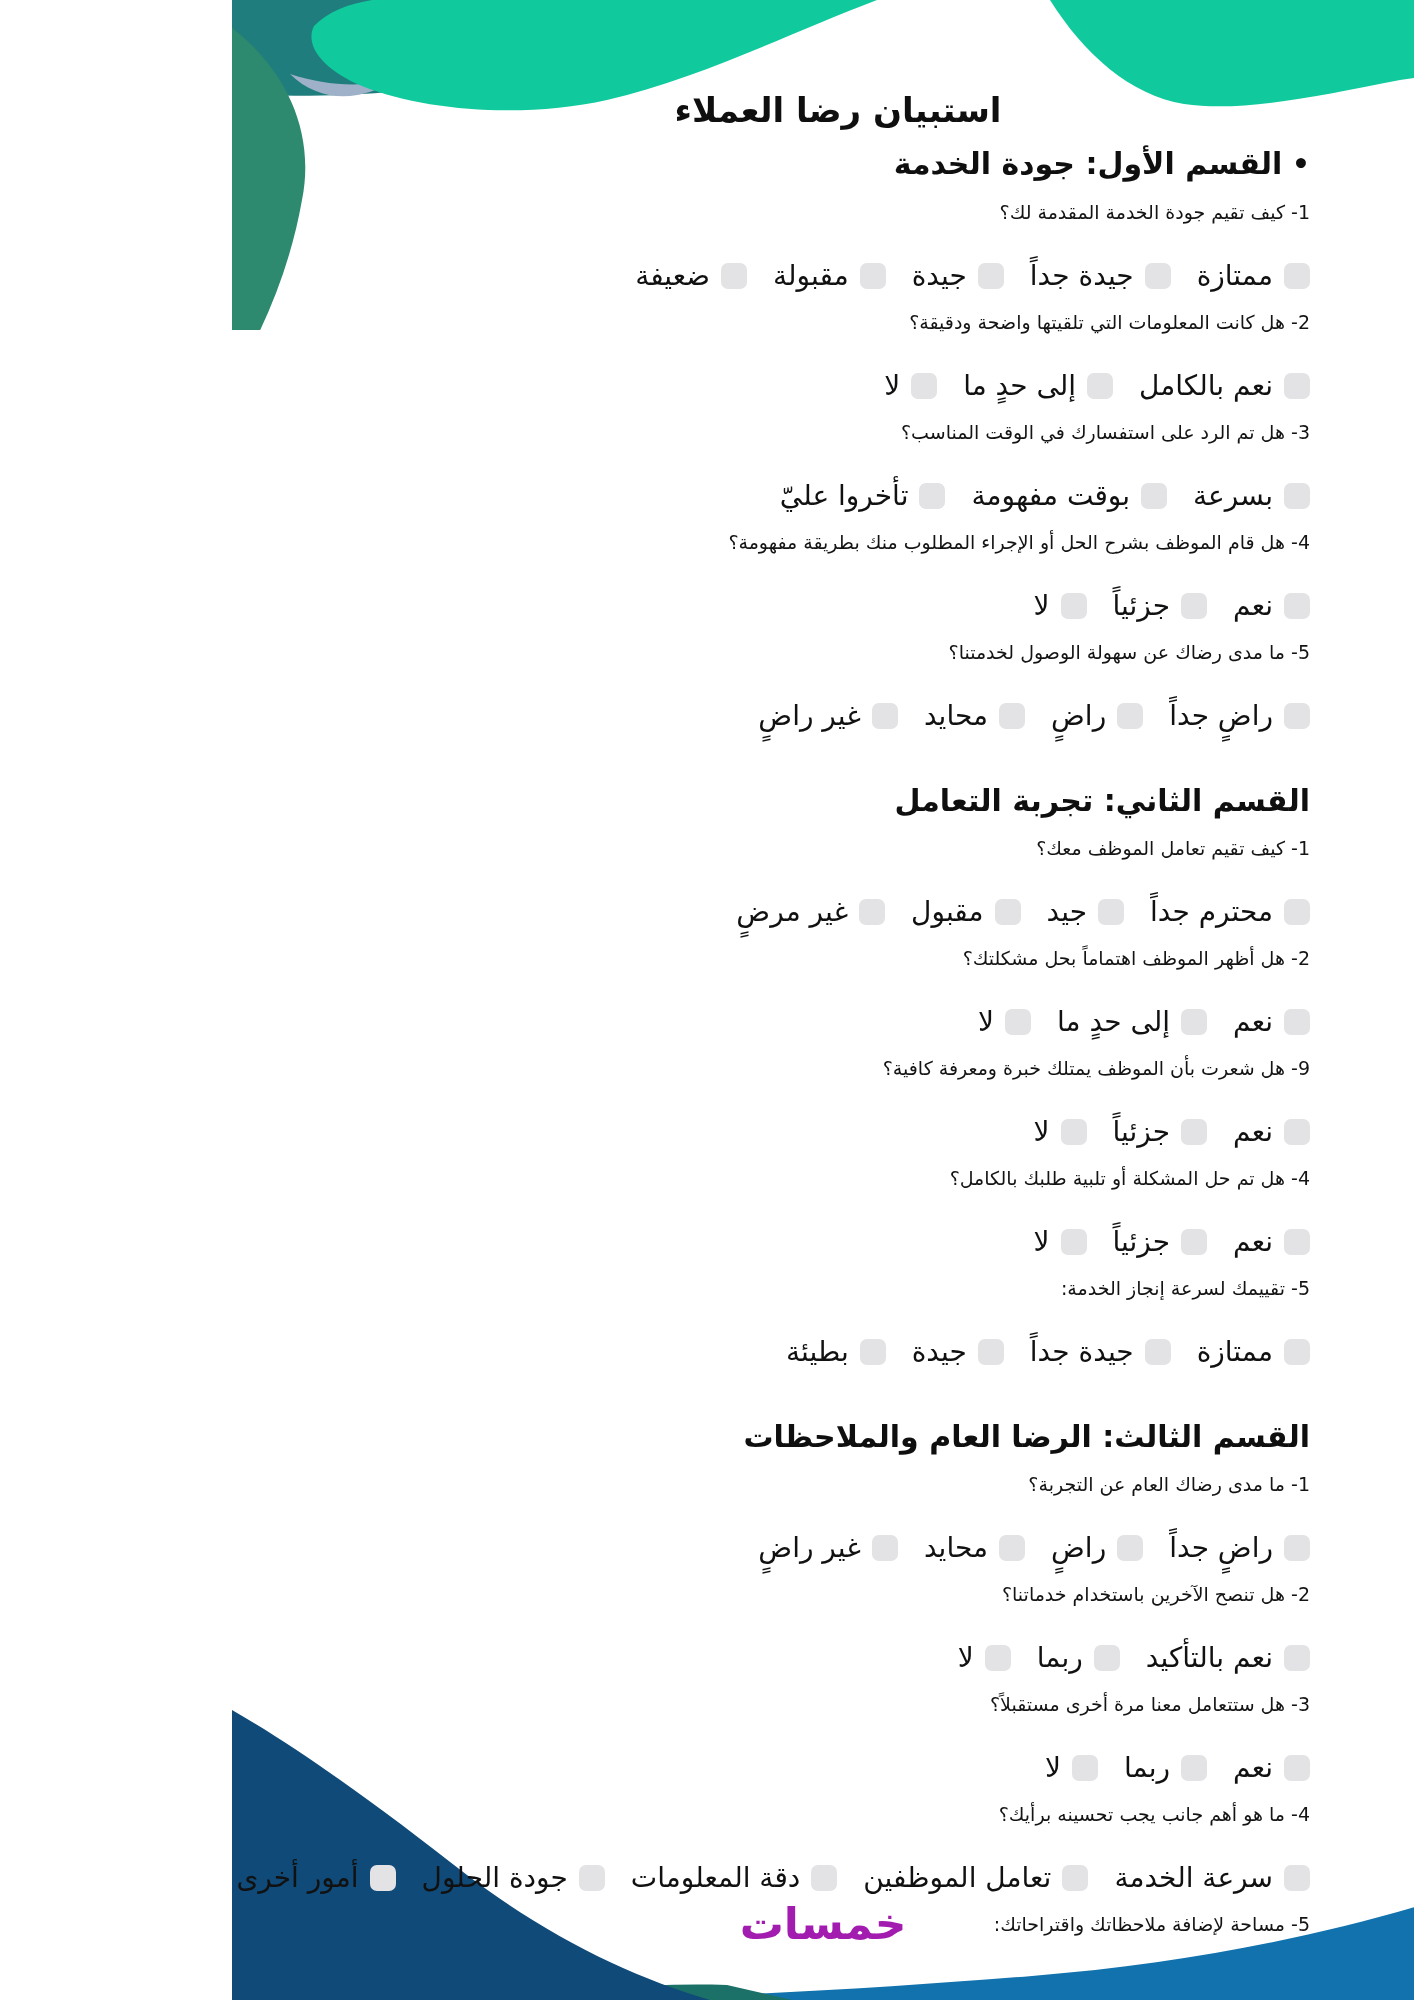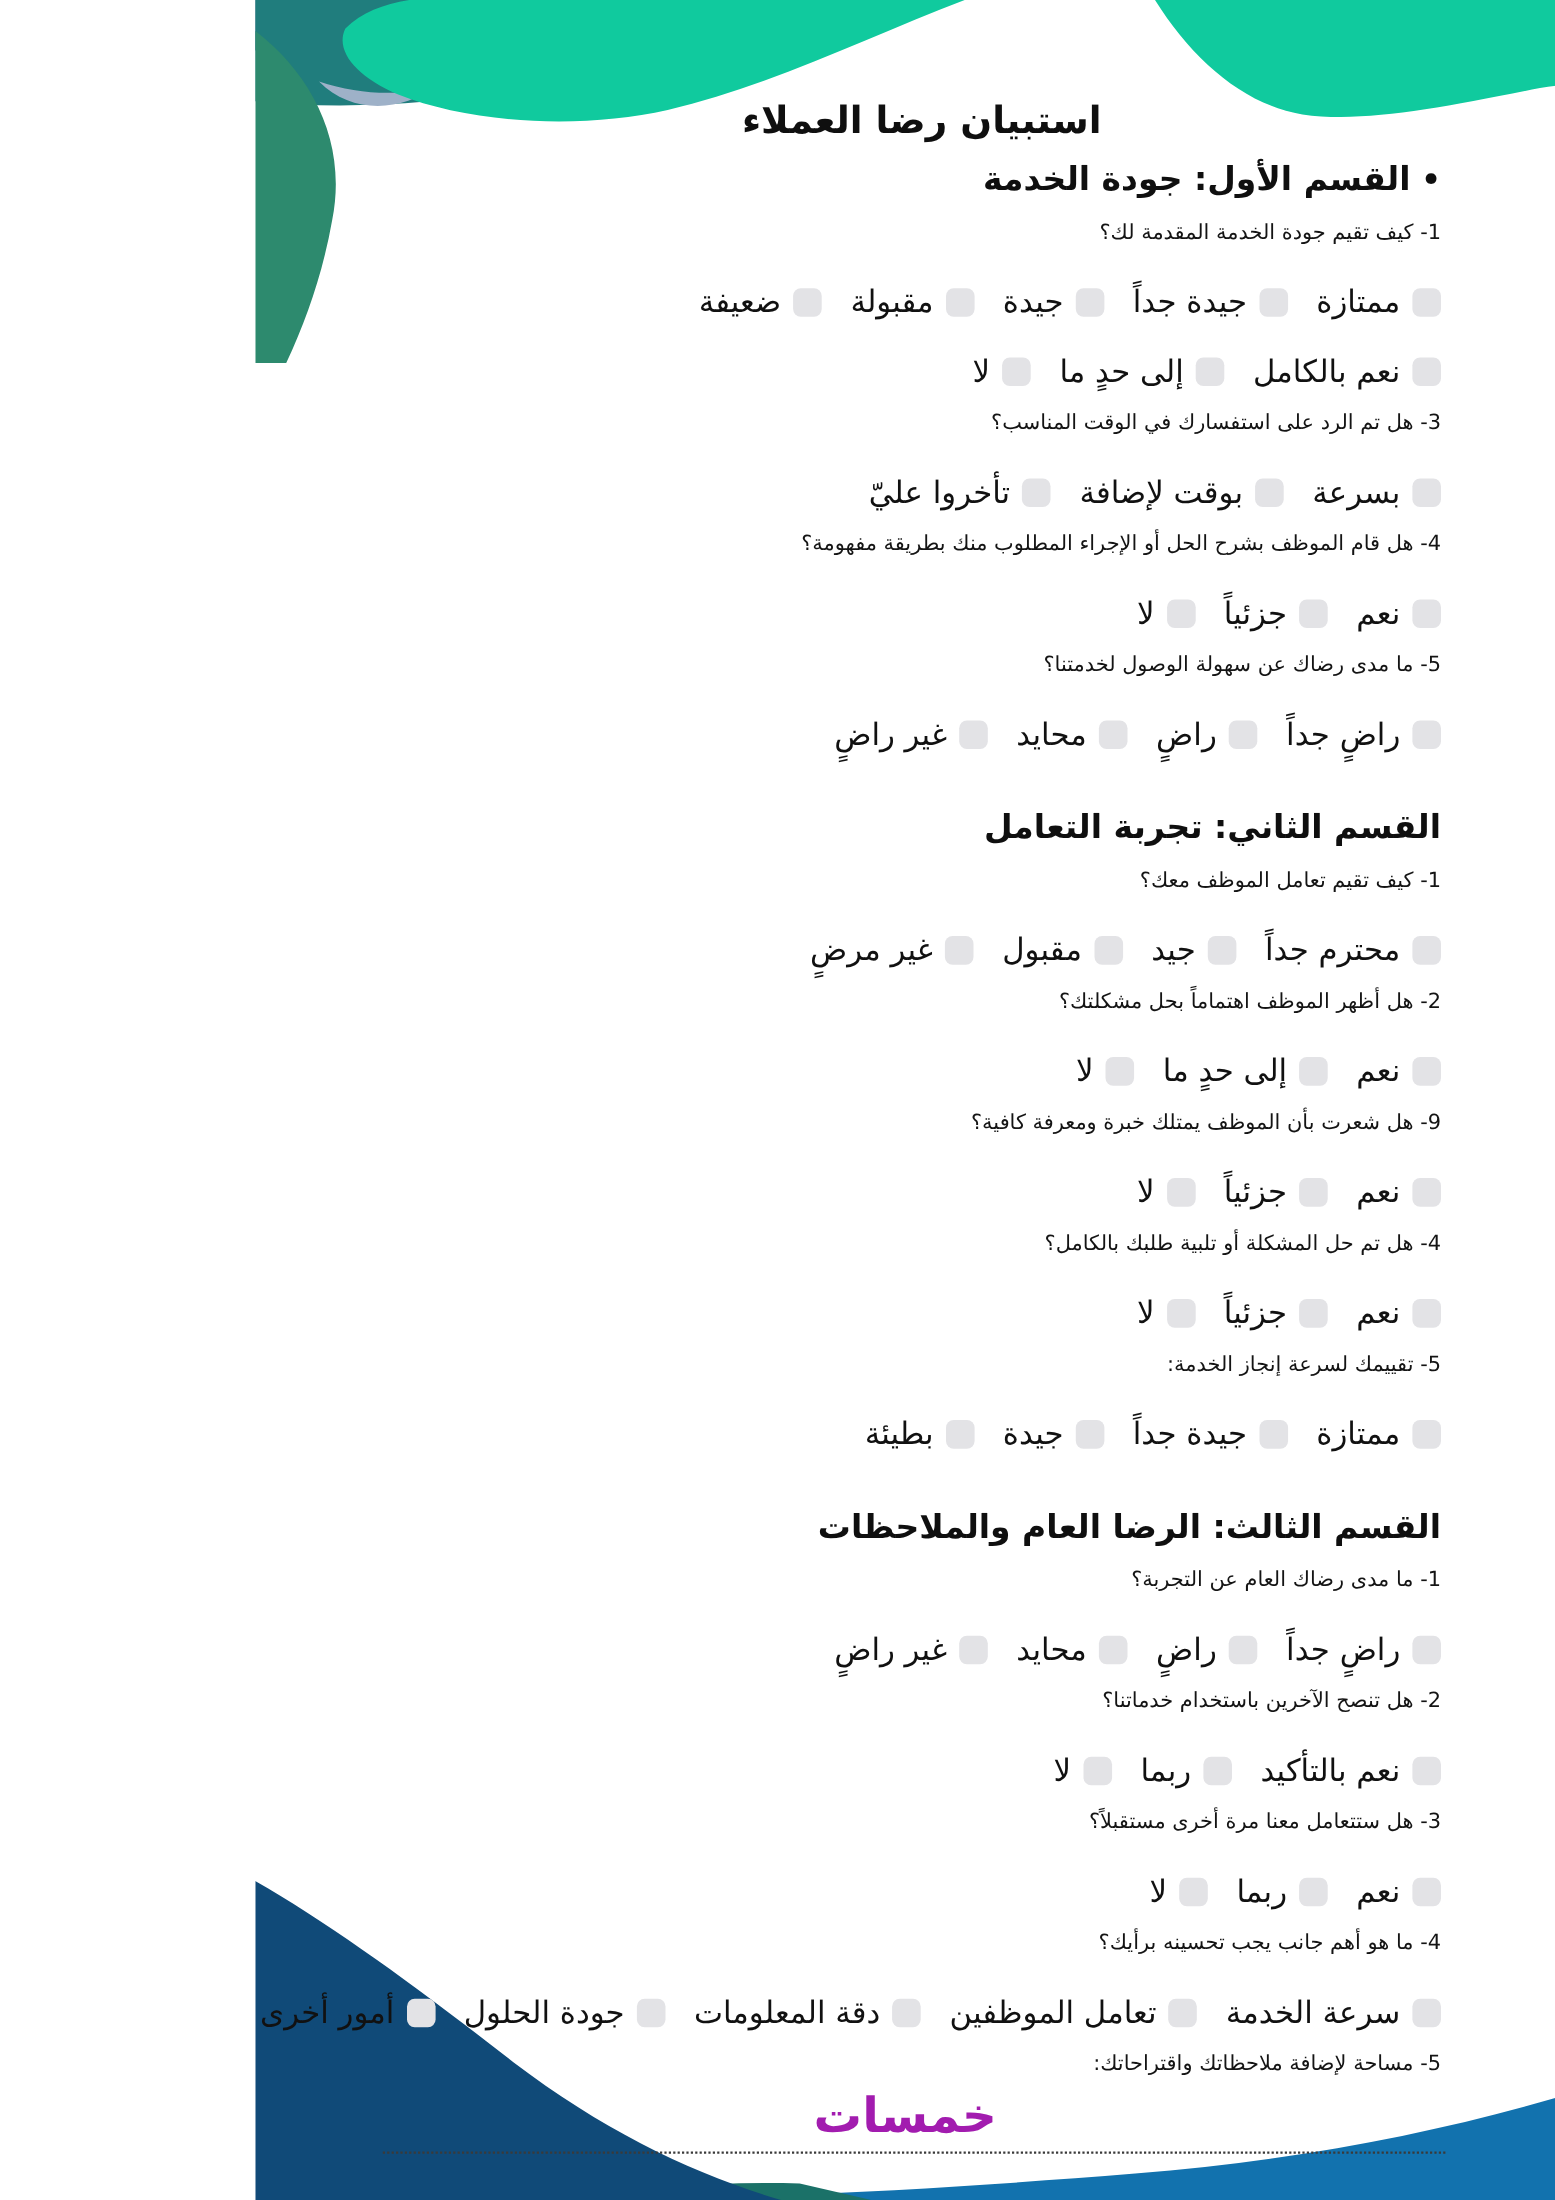--- a/index.html
+++ b/index.html
@@ -68,23 +68,24 @@
     <path fill="#10CA9E" d="M818,0 H1338 C1372,24 1398,37 1414,41 V60 C1380,72 1352,94 1334,124 C1298,86 1238,68 1168,80 C1078,98 1008,112 952,104 C898,95 852,54 818,0 Z"></path>
   </svg>
 
   <div class="content">
     <h1 class="title">استبيان رضا العملاء</h1>
     <div id="sections">
         <section>
           <h2 class="sec"><span class="bullet">•  </span>القسم الأول: جودة الخدمة</h2>
           <p class="q">1- كيف تقيم جودة الخدمة المقدمة لك؟</p>
           <div class="opts"><span class="opt"><span class="cb"></span><span>ممتازة</span></span><span class="opt"><span class="cb"></span><span>جيدة جداً</span></span><span class="opt"><span class="cb"></span><span>جيدة</span></span><span class="opt"><span class="cb"></span><span>مقبولة</span></span><span class="opt"><span class="cb"></span><span>ضعيفة</span></span></div>
+          <p class="q">2- هل كانت المعلومات التي تلقيتها واضحة ودقيقة؟</p>
           <div class="opts"><span class="opt"><span class="cb"></span><span>نعم بالكامل</span></span><span class="opt"><span class="cb"></span><span>إلى حدٍ ما</span></span><span class="opt"><span class="cb"></span><span>لا</span></span></div>
           <p class="q">3- هل تم الرد على استفسارك في الوقت المناسب؟</p>
-          <div class="opts"><span class="opt"><span class="cb"></span><span>بسرعة</span></span><span class="opt"><span class="cb"></span><span>بوقت لإضافة</span></span><span class="opt"><span class="cb"></span><span>تأخروا عليّ</span></span></div>
+          <div class="opts"><span class="opt"><span class="cb"></span><span>بسرعة</span></span><span class="opt"><span class="cb"></span><span>بوقت مفهومة</span></span><span class="opt"><span class="cb"></span><span>تأخروا عليّ</span></span></div>
           <p class="q">4- هل قام الموظف بشرح الحل أو الإجراء المطلوب منك بطريقة مفهومة؟</p>
           <div class="opts"><span class="opt"><span class="cb"></span><span>نعم</span></span><span class="opt"><span class="cb"></span><span>جزئياً</span></span><span class="opt"><span class="cb"></span><span>لا</span></span></div>
           <p class="q">5- ما مدى رضاك عن سهولة الوصول لخدمتنا؟</p>
           <div class="opts"><span class="opt"><span class="cb"></span><span>راضٍ جداً</span></span><span class="opt"><span class="cb"></span><span>راضٍ</span></span><span class="opt"><span class="cb"></span><span>محايد</span></span><span class="opt"><span class="cb"></span><span>غير راضٍ</span></span></div>
         </section>
         <section class="gap">
           <h2 class="sec">القسم الثاني: تجربة التعامل</h2>
           <p class="q">1- كيف تقيم تعامل الموظف معك؟</p>
           <div class="opts"><span class="opt"><span class="cb"></span><span>محترم جداً</span></span><span class="opt"><span class="cb"></span><span>جيد</span></span><span class="opt"><span class="cb"></span><span>مقبول</span></span><span class="opt"><span class="cb"></span><span>غير مرضٍ</span></span></div>
           <p class="q">2- هل أظهر الموظف اهتماماً بحل مشكلتك؟</p>

